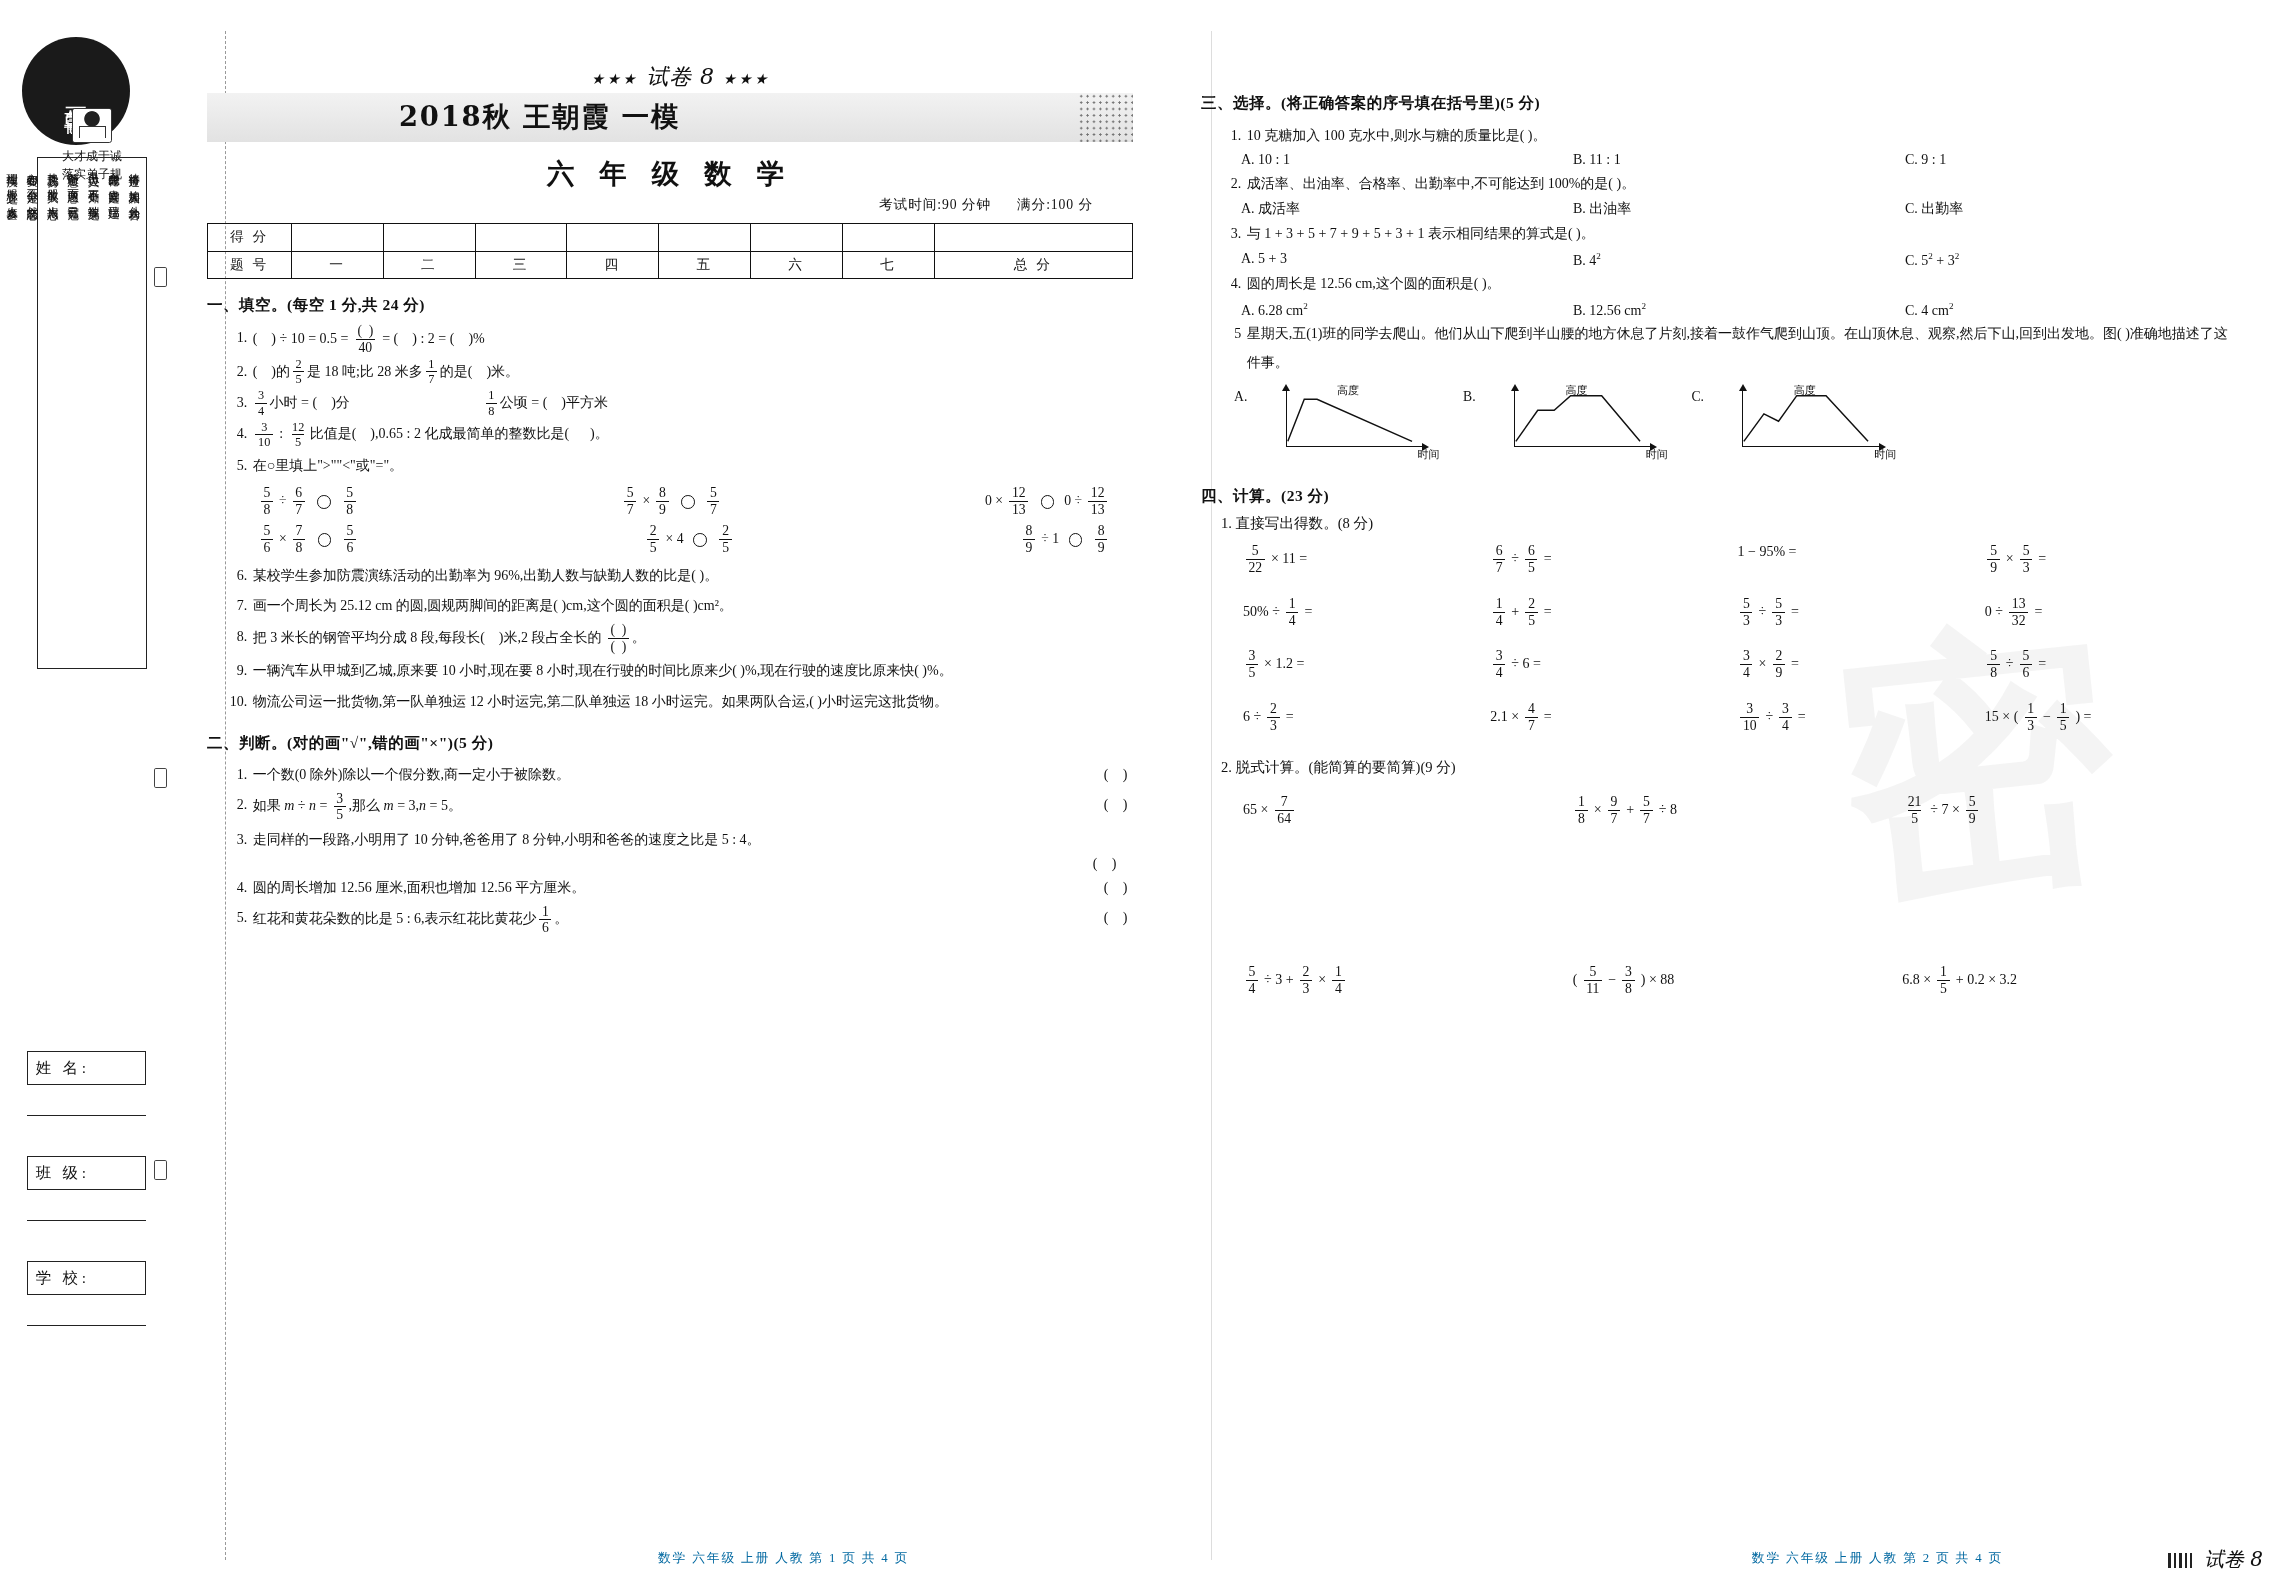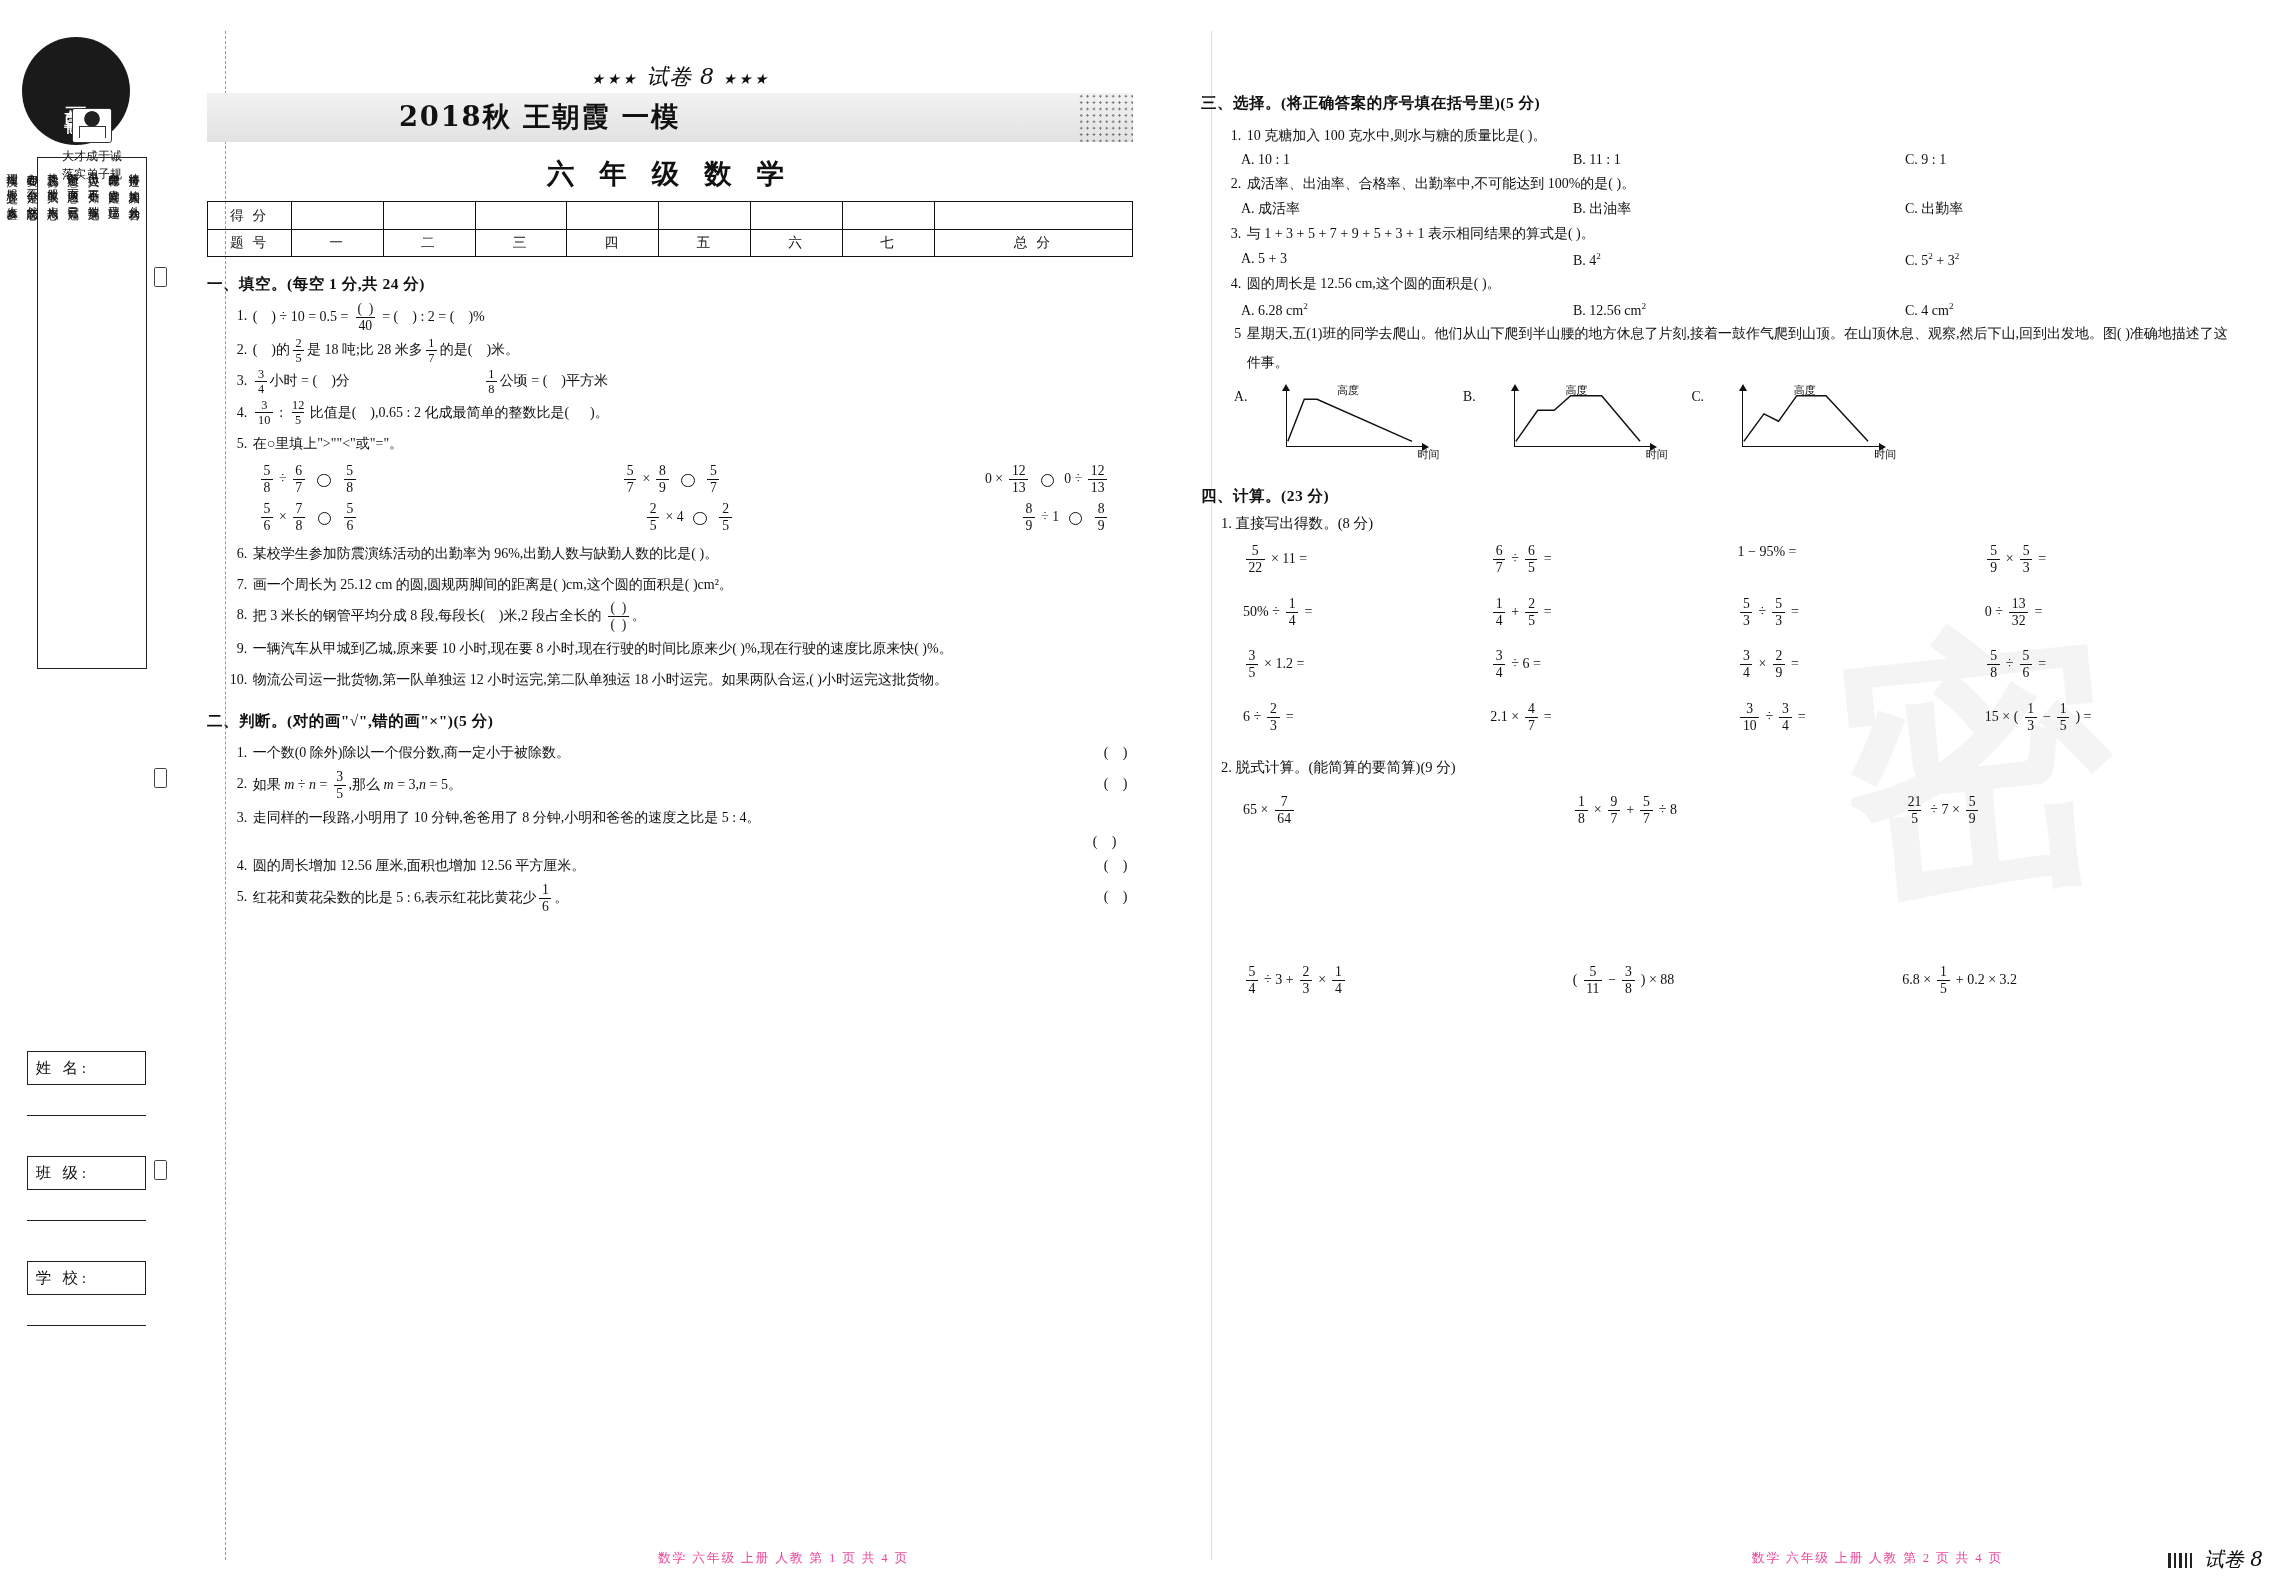--- a/index.html
+++ b/index.html
@@ -148,21 +148,21 @@
   .graph svg { position:absolute; left: 16.4px; bottom: 14.6px; }
   .gwrap { display:flex; gap: 20px; margin-left: 33px; margin-top: 5.5px;}
   .glabel { font-size: 13.7px; margin-right: 1.8px; padding-top: 5.5px;}
 
   .calcgrid { display:grid; grid-template-columns: repeat(4, 1fr); row-gap: 20px; margin: 11px 0 0 42px; font-size: 14px; }
   .calcgrid > div { white-space: nowrap; }
   .calcrow3 { display:grid; grid-template-columns: repeat(3, 1fr); margin: 12.8px 0 0 42px; font-size: 14px; }
   .calcrow3.second { margin-top: 137px; }
 
   .footer {
-    position:absolute; bottom: 24px; font-size: 12.8px; letter-spacing: 1.8px; color:#ec4899;text-align:center;
+    position:absolute; bottom: 24px; font-size: 12.8px; letter-spacing: 1.8px; color:#0369a1;text-align:center;
   }
   .footer-l { left: 475px; }
   .footer-r { left: 1316px; }
   .corner-tag {
     position:absolute; right: 24px; bottom: 18.3px;
     font-size: 20px; font-style: italic; font-family:"DejaVu Serif", serif;
   }
   .corner-tag .bars{ display:inline-block; width:24px; height:14.6px; margin-right:5.5px;
     background: repeating-linear-gradient(90deg,#222 0 2.7px,#fff 2.7px 5.5px); vertical-align:-1.8px;}
 
@@ -244,20 +244,25 @@
         <span class="st">★★★</span>
       </div>
     </div>
 
     <div class="banner">
       <div class="txt">2018秋 王朝霞 一模</div>
       <div class="dots"></div>
     </div>
 
     <div class="subject">六 年 级 数 学</div>
+    <div class="examinfo">
+      <span>考试时间:90 分钟</span>
+      &nbsp;&nbsp;&nbsp;&nbsp;
+      <span>满分:100 分</span>
+    </div>
 
     <table class="scoretable">
       <tbody>
           <tr>
         <td class="hd">得  分</td>
         <td></td>
         <td></td>
         <td></td>
         <td></td>
         <td></td>

